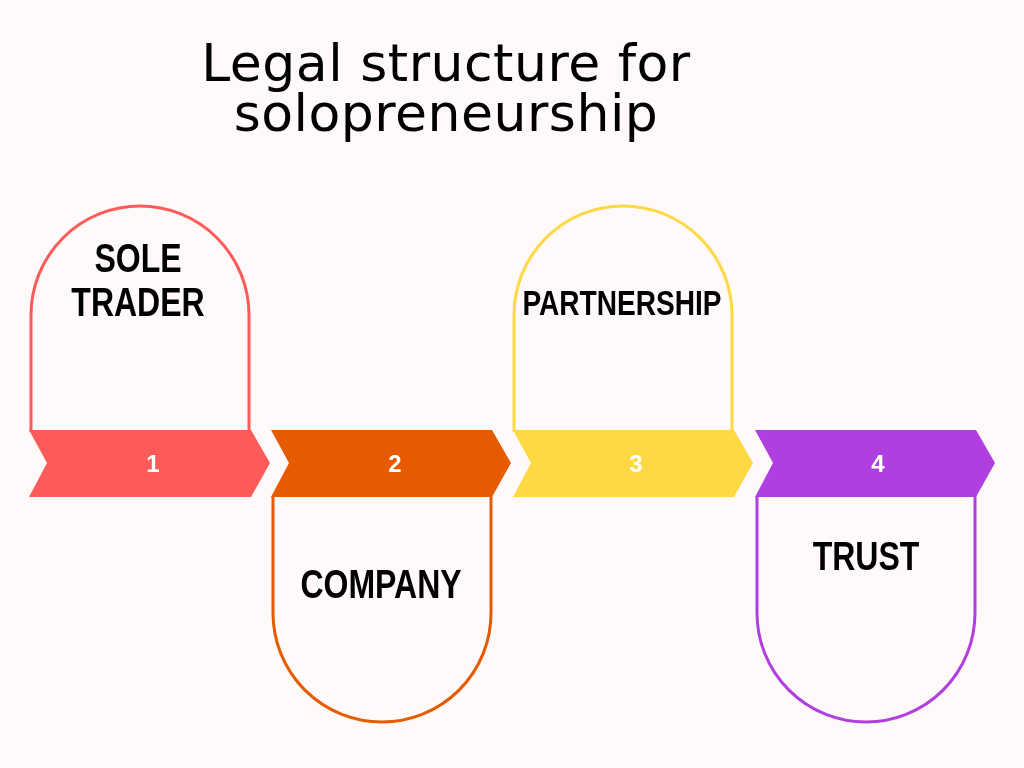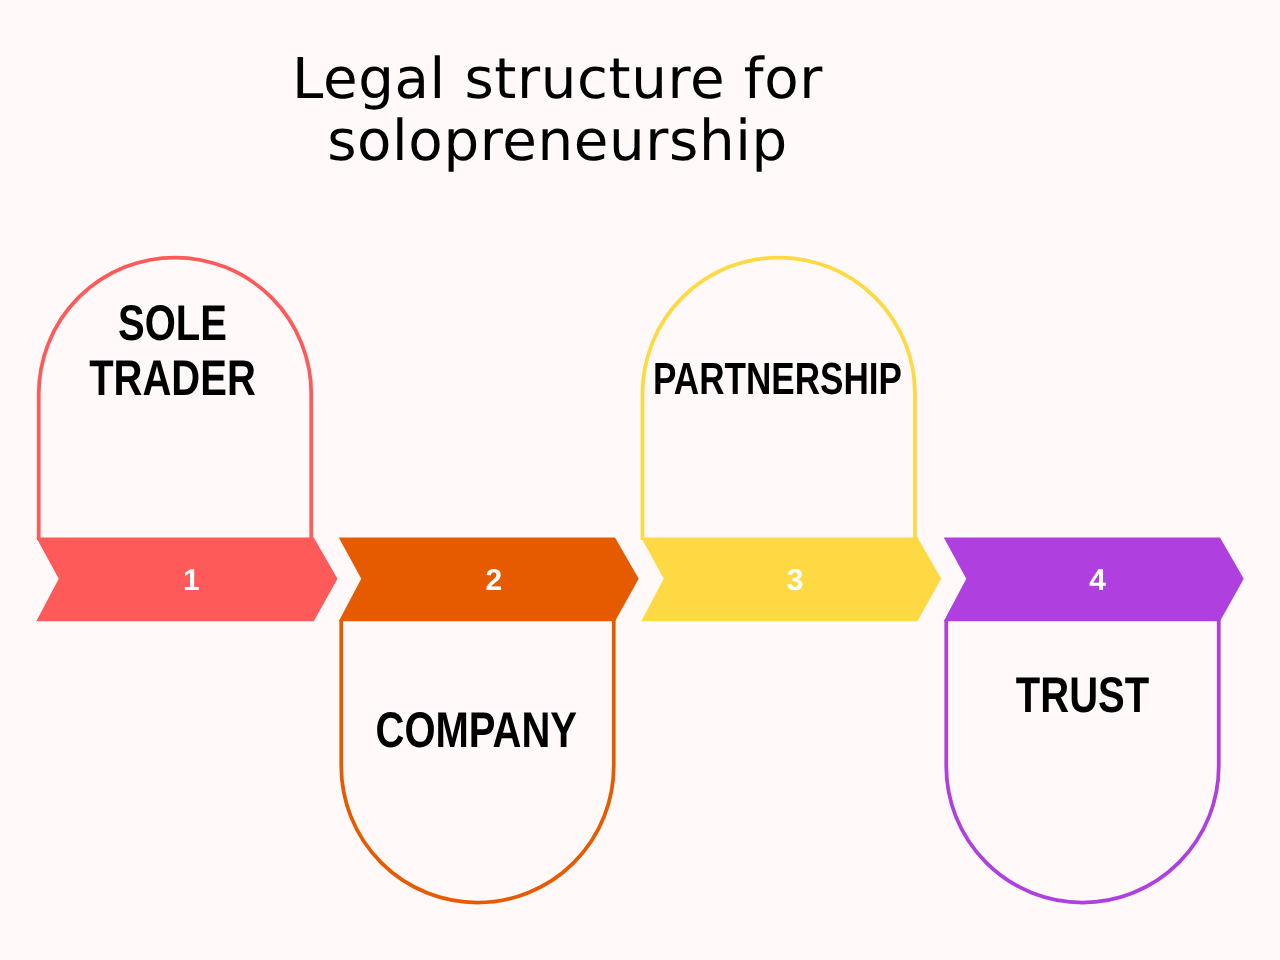--- a/index.html
+++ b/index.html
@@ -1,17 +1,17 @@
 <!DOCTYPE html>
 <html><head>
 <meta charset="utf-8">
 <style>
   html, body { margin:0; padding:0; }
   body { width:1024px; height:768px; background:#fffaf9; position:relative; overflow:hidden; font-family:"DejaVu Sans", sans-serif; }
-  .title { position:absolute; left:0; width:892px; text-align:center; top:38px; font-family:"DejaVu Sans", sans-serif; font-size:45px; line-height:50px; color:#000; letter-spacing:0.5px; }
+  .title { position:absolute; left:0; width:892px; text-align:center; top:38px; font-family:"DejaVu Sans", sans-serif; font-size:52px; line-height:50px; color:#000; letter-spacing:0.5px; }
   svg.diagram { position:absolute; left:0; top:0; }
   .label { font-family:"Liberation Sans Narrow","Liberation Sans", sans-serif; font-weight:bold; fill:#000; }
   .num { font-family:"Liberation Sans", sans-serif; font-weight:bold; fill:#fff; font-size:24px; }
 </style>
 </head>
 <body>
 
 <div class="title">
   <div>Legal structure for</div>
   <div>solopreneurship</div>

